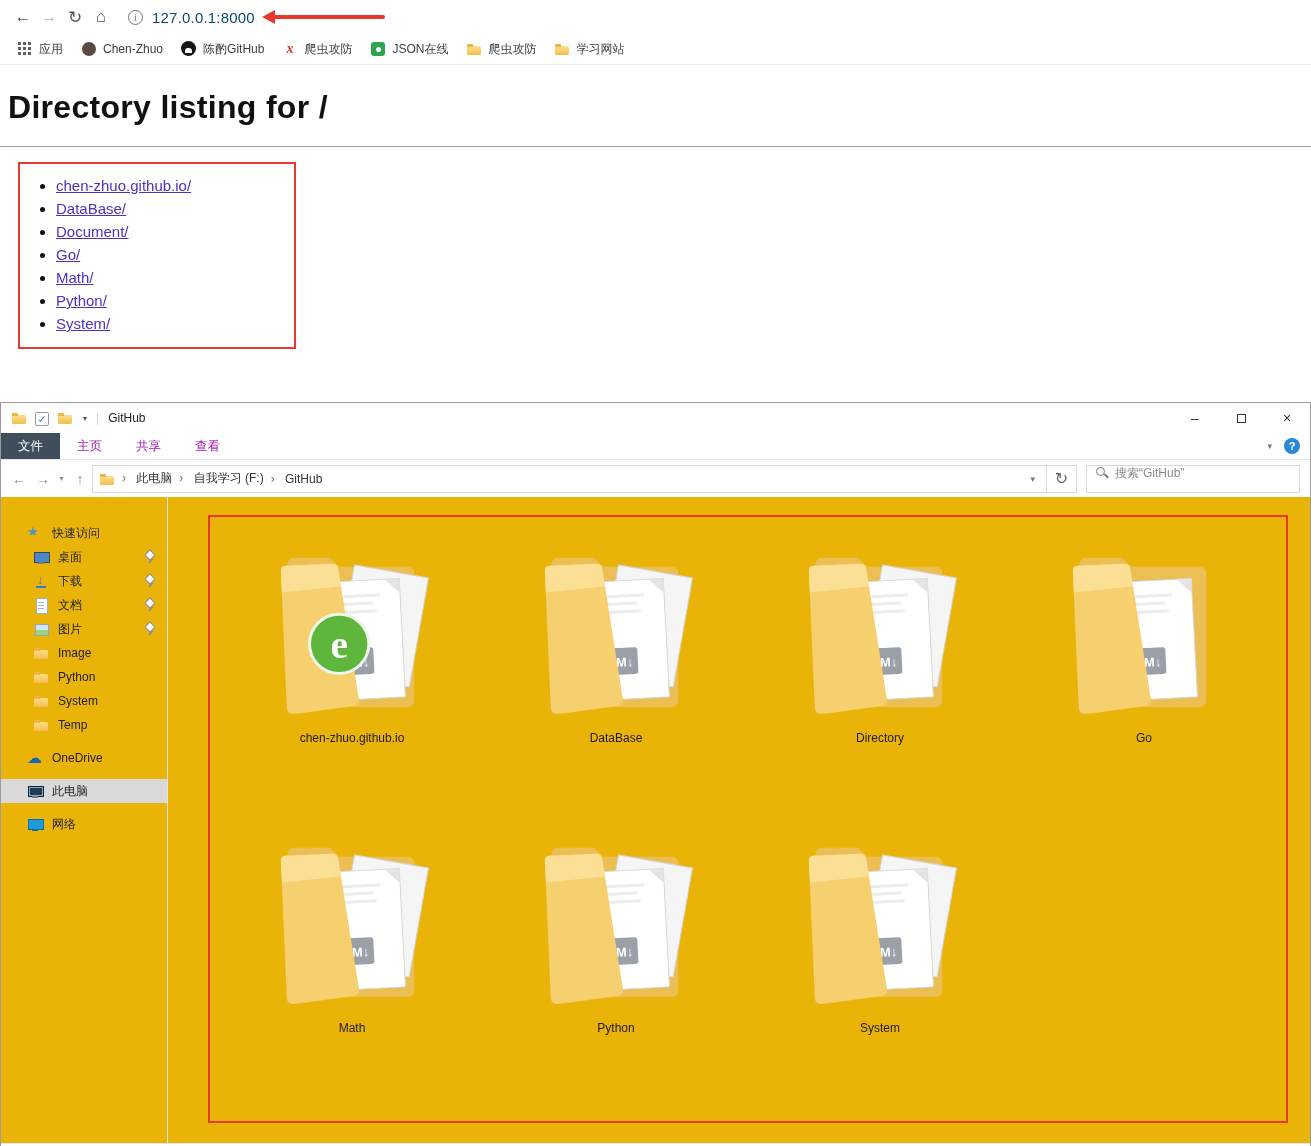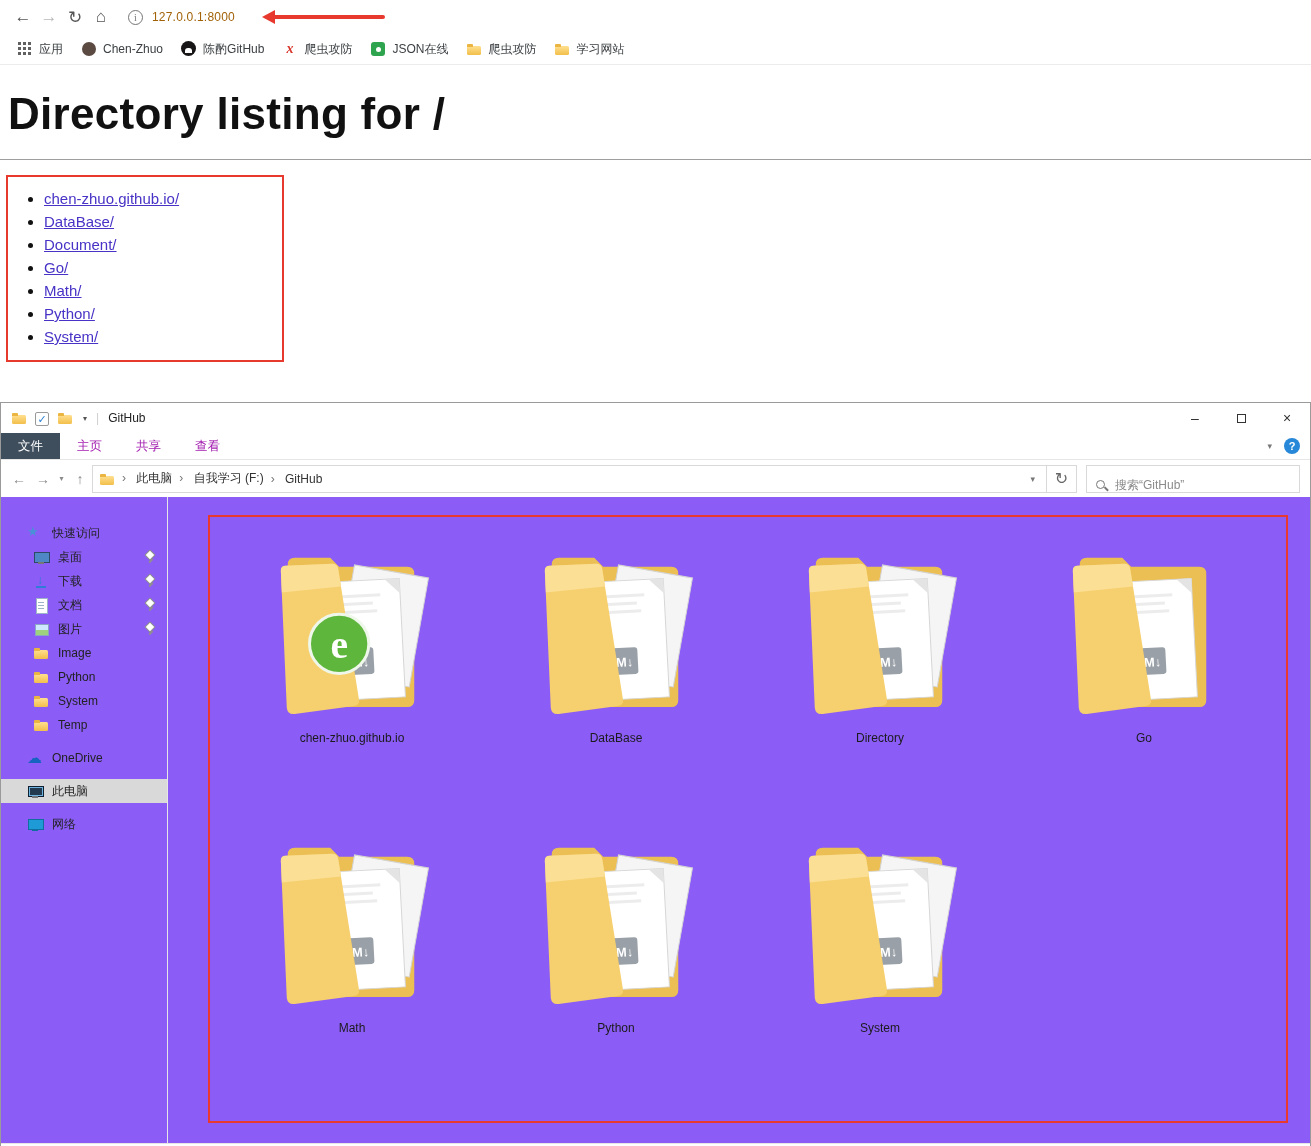--- a/index.html
+++ b/index.html
@@ -13,44 +13,44 @@
   *{margin:0;padding:0;box-sizing:border-box}
   body{font-family:"Liberation Sans","DejaVu Sans",sans-serif;background:#fff;color:#222}
   .screen{position:relative;width:1311px;height:1146px;overflow:hidden;background:#fff}
 
   
   .chrome-row{position:relative;display:flex;align-items:center;height:34px;padding:0 10px;background:#fff}
   .nav-ic{width:26px;text-align:center;font-size:17px;color:#555;cursor:pointer;flex:none}
   .nav-ic.dim{color:#b8b8b8}
   .addr{position:relative;display:flex;align-items:center;flex:1;height:100%;padding-left:14px}
   .info-ic{display:inline-flex;align-items:center;justify-content:center;width:15px;height:15px;border:1.5px solid #757575;border-radius:50%;font-size:10px;color:#757575;font-family:"Liberation Serif",serif;margin-right:9px;flex:none}
-  .url{font-size:12px;color:#a16207;letter-spacing:.2px}
+  .url{font-size:15px;color:#0c4a6e;letter-spacing:.2px}
   .red-arrow{position:absolute;left:148px;top:10px;width:126px;height:14px}
   .red-arrow::before{content:"";position:absolute;left:0;top:0;width:0;height:0;border:7px solid transparent;border-left-width:0;border-right:13px solid var(--annotation-red)}
   .red-arrow::after{content:"";position:absolute;left:11px;top:5px;width:112px;height:4px;background:var(--annotation-red);border-radius:3px}
 
   .bookmarks{display:flex;align-items:center;height:31px;padding:0 8px;border-bottom:1px solid #ececec;background:#fff}
   .bookmark{display:flex;align-items:center;gap:6px;padding:0 9px;font-size:12px;color:#3c4043;cursor:pointer;white-space:nowrap}
   .bm-ic{width:16px;height:16px;position:relative;display:inline-block;flex:none}
   .bm-ic.grid::before{content:"";position:absolute;left:6px;top:6px;width:3px;height:3px;background:#616161;
     box-shadow:-5px -5px #616161,0 -5px #616161,5px -5px #616161,-5px 0 #616161,5px 0 #616161,-5px 5px #616161,0 5px #616161,5px 5px #616161}
   .bm-ic.avatar::before{content:"";position:absolute;left:1px;top:1px;width:14px;height:14px;border-radius:50%;background:#5a4a42}
   .bm-ic.github::before{content:"";position:absolute;left:0;top:0;width:15px;height:15px;border-radius:50%;background:#171515}
   .bm-ic.github::after{content:"";position:absolute;left:4px;top:7px;width:7px;height:5px;border-radius:3px 3px 0 0;background:#fff}
   .bm-ic.redtext::before{content:"x";position:absolute;left:4px;top:0;color:#d8372c;font:italic 700 14px "Liberation Serif",serif}
   .bm-ic.json::before{content:"";position:absolute;left:1px;top:1px;width:14px;height:14px;border-radius:3px;background:#2ea44f}
   .bm-ic.json::after{content:"";position:absolute;left:5.5px;top:5.5px;width:5px;height:5px;border-radius:50%;background:#fff}
   .bm-ic.folder::before,.sn-ic.folder::before{content:"";position:absolute;left:1px;top:5px;width:14px;height:9px;background:linear-gradient(#ffdf8e,#f2bf4b);border-radius:1.5px}
   .bm-ic.folder::after,.sn-ic.folder::after{content:"";position:absolute;left:1px;top:3px;width:6px;height:3px;background:#eab541;border-radius:1px 1px 0 0}
 
   
   .page{height:313px;background:#fff}
-  .page h1{font-size:44px;font-weight:700;color:#111;margin:24px 7px 20px 8px;letter-spacing:.3px}
+  .page h1{font-size:32px;font-weight:700;color:#111;margin:24px 7px 20px 8px;letter-spacing:.3px}
   .page hr{border:none;border-top:1px solid #9e9e9e}
-  .list-box{width:278px;margin:15px 0 0 6px;border:2px solid var(--annotation-red);padding:10px 0 12px}
+  .list-box{width:278px;margin:15px 0 0 18px;border:2px solid var(--annotation-red);padding:10px 0 12px}
   .list-box ul{margin-left:36px}
   .list-box li{font-size:15px;line-height:23px;color:#111}
   .list-box a{color:var(--link-purple);text-decoration:underline;cursor:pointer}
 
   
   .explorer{height:768px;border:1px solid #9a9a9a;background:#fff;display:flex;flex-direction:column}
   .titlebar{display:flex;align-items:center;height:30px;padding-left:10px;font-size:12px;background:#fff;flex:none}
   .qat{display:flex;align-items:center;gap:8px}
   .ti{position:relative;width:16px;height:16px;display:inline-block}
   .ti.tfolder::before{content:"";position:absolute;left:1px;top:5px;width:14px;height:9px;background:linear-gradient(#ffdf8e,#f2bf4b);border-radius:1.5px}
@@ -75,28 +75,28 @@
   .a-ic.small{width:13px;font-size:8px}
   .crumbbar{flex:1;display:flex;align-items:center;height:28px;border:1px solid #d9d9d9;padding:0 6px;font-size:12px;color:#333}
   .crumb-folder{position:relative;width:16px;height:16px;flex:none}
   .crumb-folder::before{content:"";position:absolute;left:1px;top:5px;width:14px;height:9px;background:linear-gradient(#ffdf8e,#f2bf4b);border-radius:1.5px}
   .crumb-folder::after{content:"";position:absolute;left:1px;top:3px;width:6px;height:3px;background:#eab541;border-radius:1px 1px 0 0}
   .crumbs{display:flex;align-items:center}
   .crumb-sep{color:#777;margin:0 7px;font-size:12px}
   .crumb{cursor:pointer;white-space:nowrap}
   .crumb-dd{margin-left:auto;color:#777;font-size:9px;padding:0 5px;cursor:pointer}
   .refreshbox{width:30px;height:28px;border:1px solid #d9d9d9;border-left:none;display:flex;align-items:center;justify-content:center;color:#666;cursor:pointer;flex:none}
-  .searchbox{width:214px;height:28px;border:1px solid #d9d9d9;margin-left:9px;display:flex;align-items:flex-end;padding:0 8px;gap:7px;flex:none}
+  .searchbox{width:214px;height:28px;border:1px solid #d9d9d9;margin-left:9px;display:flex;align-items:flex-start;padding:0 8px;gap:7px;flex:none}
   .mag{position:relative;width:13px;height:13px;flex:none}
   .mag::before{content:"";position:absolute;left:1px;top:1px;width:7px;height:7px;border:1.5px solid #777;border-radius:50%}
   .mag::after{content:"";position:absolute;left:8.5px;top:9px;width:5px;height:1.5px;background:#777;transform:rotate(45deg)}
   .searchbox input{border:none;outline:none;font-size:12px;flex:1;min-width:0;color:#333;background:transparent}
   .searchbox input::placeholder{color:#8a8a8a}
 
-  .ex-body{display:flex;height:646px;background:#8b5cf6;flex:none}
+  .ex-body{display:flex;height:646px;background:#eab308;flex:none}
   .sidenav{width:167px;border-right:1px solid #e6e6e6;padding-top:24px;font-size:12px;color:#222;overflow:hidden;flex:none}
   .sn-item{display:flex;align-items:center;height:24px;cursor:pointer;padding-left:26px;gap:9px}
   .sn-item.sn-sub{padding-left:32px}
   .sn-item.selected{background:var(--selected-gray)}
   .sn-gap{height:9px}
   .sn-ic{position:relative;width:16px;height:16px;flex:none}
   .sn-ic.star::before{content:"★";position:absolute;left:0;top:-1px;color:#4a90d9;font-size:13px}
   .sn-ic.desktop::before{content:"";position:absolute;left:1px;top:3px;width:14px;height:9px;background:#4f86c6;border:1px solid #2e4a66}
   .sn-ic.desktop::after{content:"";position:absolute;left:5px;top:13px;width:6px;height:2px;background:#777}
   .sn-ic.download::before{content:"↓";position:absolute;left:4px;top:0;color:#2f7bd8;font-weight:700;font-size:12px}

